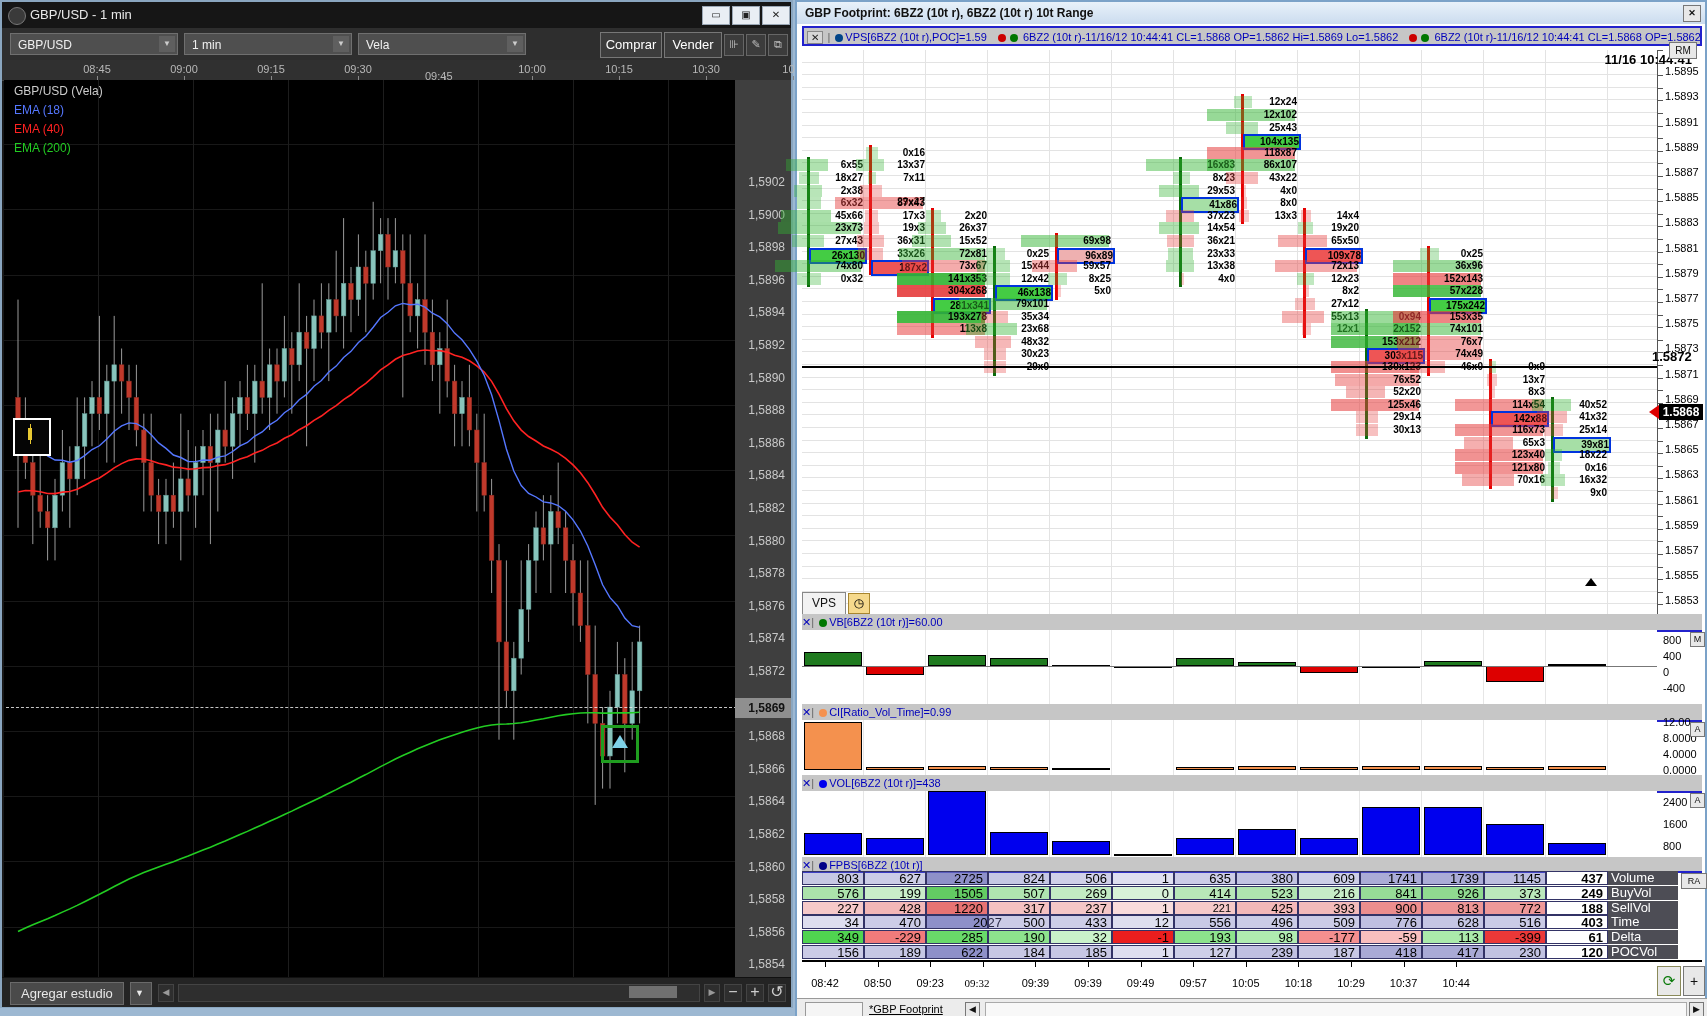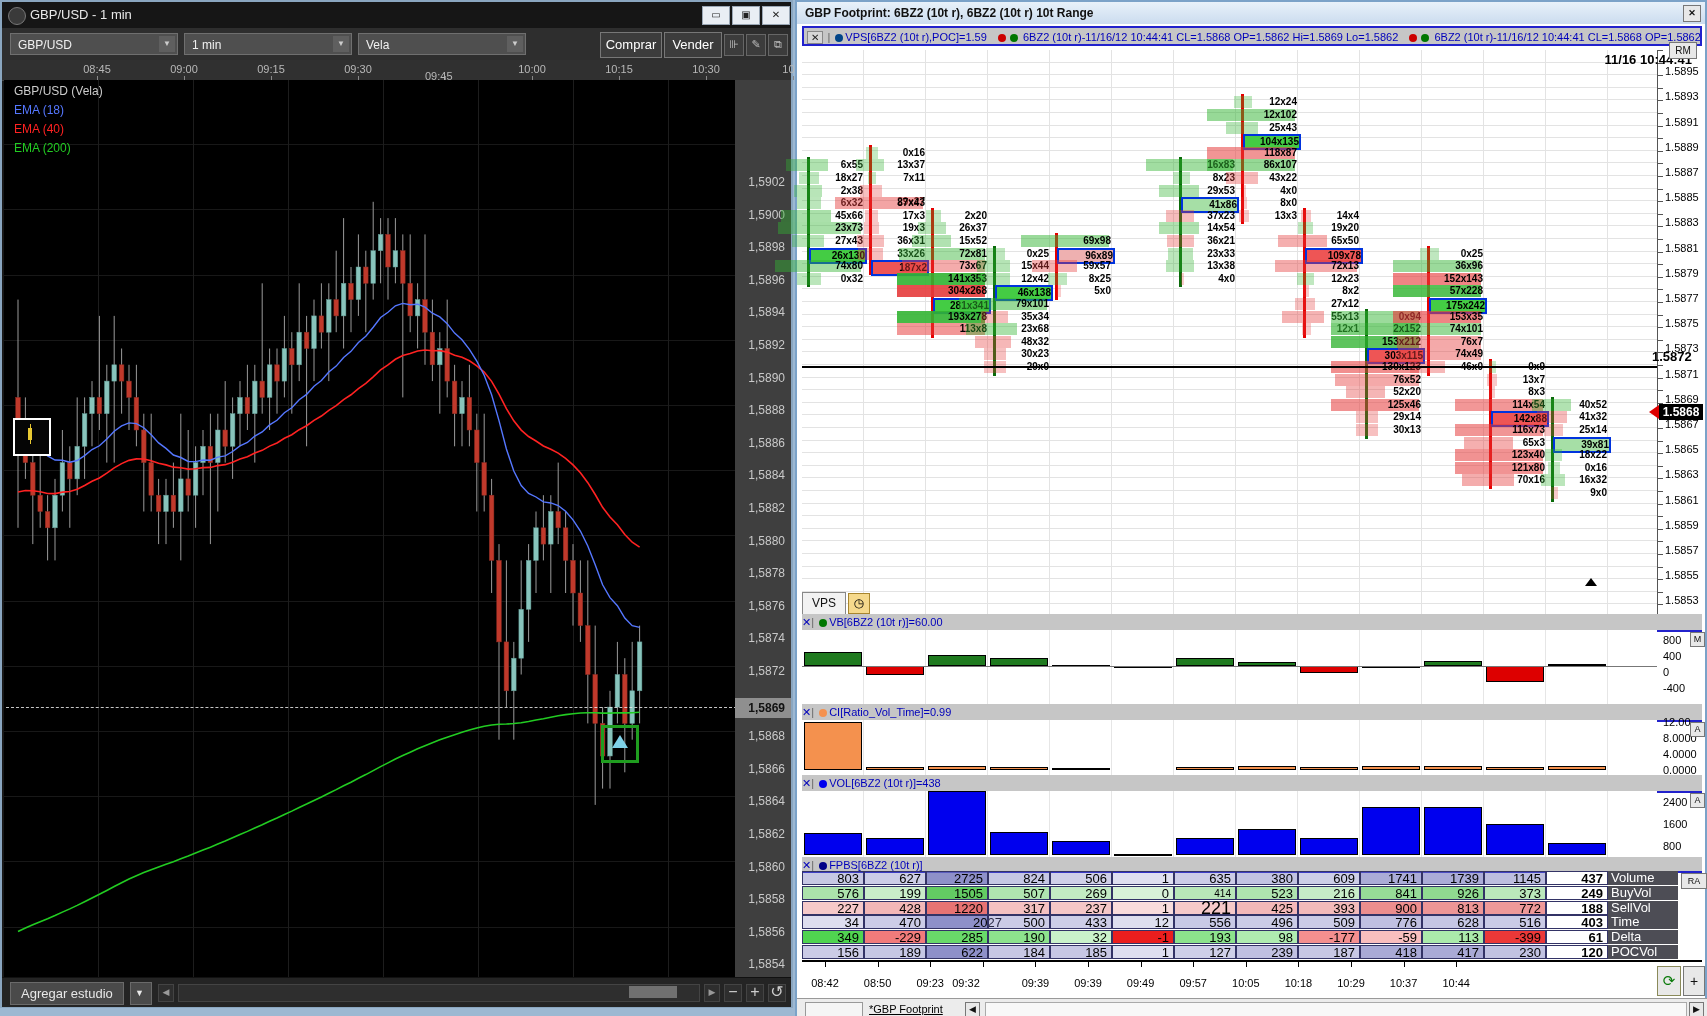--- a/index.html
+++ b/index.html
@@ -702,35 +702,35 @@
       <div class="abs trow c" style="left: 625px; top: 869px; width: 62px; background: rgba(108, 110, 185, 0.573); height: 14px; border: 1px solid rgb(51, 51, 102); box-sizing: border-box; font-size: 13px; text-align: right; padding-right: 4px; line-height: 13px;">1739</div>
       <div class="abs trow c" style="left: 687px; top: 869px; width: 62px; background: rgba(108, 110, 185, 0.45); height: 14px; border: 1px solid rgb(51, 51, 102); box-sizing: border-box; font-size: 13px; text-align: right; padding-right: 4px; line-height: 13px;">1145</div>
       <div class="abs trow c" style="left: 749px; top: 869px; width: 62px; background: rgb(255, 255, 255); height: 14px; border: 1px solid rgb(51, 51, 102); box-sizing: border-box; font-size: 13px; text-align: right; padding-right: 4px; line-height: 13px; font-weight: bold;">437</div>
       <div class="abs rowlab" style="left: 811px; top: 869px; width: 70px; height: 14px;">Volume</div>
       <div class="abs trow c" style="left: 5px; top: 883.8px; width: 62px; background: rgba(60, 190, 60, 0.43); height: 14px; border: 1px solid rgb(51, 51, 102); box-sizing: border-box; font-size: 13px; text-align: right; padding-right: 4px; line-height: 13px;">576</div>
       <div class="abs trow c" style="left: 67px; top: 883.8px; width: 62px; background: rgba(60, 190, 60, 0.28); height: 14px; border: 1px solid rgb(51, 51, 102); box-sizing: border-box; font-size: 13px; text-align: right; padding-right: 4px; line-height: 13px;">199</div>
       <div class="abs trow c" style="left: 129px; top: 883.8px; width: 62px; background: rgba(60, 190, 60, 0.8); height: 14px; border: 1px solid rgb(51, 51, 102); box-sizing: border-box; font-size: 13px; text-align: right; padding-right: 4px; line-height: 13px;">1505</div>
       <div class="abs trow c" style="left: 191px; top: 883.8px; width: 62px; background: rgba(60, 190, 60, 0.404); height: 14px; border: 1px solid rgb(51, 51, 102); box-sizing: border-box; font-size: 13px; text-align: right; padding-right: 4px; line-height: 13px;">507</div>
       <div class="abs trow c" style="left: 253px; top: 883.8px; width: 62px; background: rgba(60, 190, 60, 0.306); height: 14px; border: 1px solid rgb(51, 51, 102); box-sizing: border-box; font-size: 13px; text-align: right; padding-right: 4px; line-height: 13px;">269</div>
       <div class="abs trow c" style="left: 315px; top: 883.8px; width: 62px; background: rgba(60, 190, 60, 0.2); height: 14px; border: 1px solid rgb(51, 51, 102); box-sizing: border-box; font-size: 13px; text-align: right; padding-right: 4px; line-height: 13px;">0</div>
-      <div class="abs trow c" style="left: 377px; top: 883.8px; width: 62px; background: rgba(60, 190, 60, 0.365); height: 14px; border: 1px solid rgb(51, 51, 102); box-sizing: border-box; font-size: 10px; text-align: right; padding-right: 4px; line-height: 13px;">414</div>
+      <div class="abs trow c" style="left: 377px; top: 883.8px; width: 62px; background: rgba(60, 190, 60, 0.365); height: 14px; border: 1px solid rgb(51, 51, 102); box-sizing: border-box; font-size: 13px; text-align: right; padding-right: 4px; line-height: 13px;">414</div>
       <div class="abs trow c" style="left: 439px; top: 883.8px; width: 62px; background: rgba(60, 190, 60, 0.408); height: 14px; border: 1px solid rgb(51, 51, 102); box-sizing: border-box; font-size: 13px; text-align: right; padding-right: 4px; line-height: 13px;">523</div>
       <div class="abs trow c" style="left: 501px; top: 883.8px; width: 62px; background: rgba(60, 190, 60, 0.286); height: 14px; border: 1px solid rgb(51, 51, 102); box-sizing: border-box; font-size: 13px; text-align: right; padding-right: 4px; line-height: 13px;">216</div>
       <div class="abs trow c" style="left: 563px; top: 883.8px; width: 62px; background: rgba(60, 190, 60, 0.533); height: 14px; border: 1px solid rgb(51, 51, 102); box-sizing: border-box; font-size: 13px; text-align: right; padding-right: 4px; line-height: 13px;">841</div>
       <div class="abs trow c" style="left: 625px; top: 883.8px; width: 62px; background: rgba(60, 190, 60, 0.57); height: 14px; border: 1px solid rgb(51, 51, 102); box-sizing: border-box; font-size: 13px; text-align: right; padding-right: 4px; line-height: 13px;">926</div>
       <div class="abs trow c" style="left: 687px; top: 883.8px; width: 62px; background: rgba(60, 190, 60, 0.35); height: 14px; border: 1px solid rgb(51, 51, 102); box-sizing: border-box; font-size: 13px; text-align: right; padding-right: 4px; line-height: 13px;">373</div>
       <div class="abs trow c" style="left: 749px; top: 883.8px; width: 62px; background: rgb(255, 255, 255); height: 14px; border: 1px solid rgb(51, 51, 102); box-sizing: border-box; font-size: 13px; text-align: right; padding-right: 4px; line-height: 13px; font-weight: bold;">249</div>
       <div class="abs rowlab" style="left: 811px; top: 883.8px; width: 70px; height: 14px;">BuyVol</div>
       <div class="abs trow c" style="left: 5px; top: 898.6px; width: 62px; background: rgba(225, 80, 80, 0.31); height: 14px; border: 1px solid rgb(51, 51, 102); box-sizing: border-box; font-size: 13px; text-align: right; padding-right: 4px; line-height: 13px;">227</div>
       <div class="abs trow c" style="left: 67px; top: 898.6px; width: 62px; background: rgba(225, 80, 80, 0.41); height: 14px; border: 1px solid rgb(51, 51, 102); box-sizing: border-box; font-size: 13px; text-align: right; padding-right: 4px; line-height: 13px;">428</div>
       <div class="abs trow c" style="left: 129px; top: 898.6px; width: 62px; background: rgba(225, 80, 80, 0.8); height: 14px; border: 1px solid rgb(51, 51, 102); box-sizing: border-box; font-size: 13px; text-align: right; padding-right: 4px; line-height: 13px;">1220</div>
       <div class="abs trow c" style="left: 191px; top: 898.6px; width: 62px; background: rgba(225, 80, 80, 0.357); height: 14px; border: 1px solid rgb(51, 51, 102); box-sizing: border-box; font-size: 13px; text-align: right; padding-right: 4px; line-height: 13px;">317</div>
       <div class="abs trow c" style="left: 253px; top: 898.6px; width: 62px; background: rgba(225, 80, 80, 0.318); height: 14px; border: 1px solid rgb(51, 51, 102); box-sizing: border-box; font-size: 13px; text-align: right; padding-right: 4px; line-height: 13px;">237</div>
       <div class="abs trow c" style="left: 315px; top: 898.6px; width: 62px; background: rgba(225, 80, 80, 0.2); height: 14px; border: 1px solid rgb(51, 51, 102); box-sizing: border-box; font-size: 13px; text-align: right; padding-right: 4px; line-height: 13px;">1</div>
-      <div class="abs trow c" style="left: 377px; top: 898.6px; width: 62px; background: rgba(225, 80, 80, 0.31); height: 14px; border: 1px solid rgb(51, 51, 102); box-sizing: border-box; font-size: 18px; text-align: right; padding-right: 4px; line-height: 13px;">221</div>
+      <div class="abs trow c" style="left: 377px; top: 898.6px; width: 62px; background: rgba(225, 80, 80, 0.31); height: 14px; border: 1px solid rgb(51, 51, 102); box-sizing: border-box; font-size: 11px; text-align: right; padding-right: 4px; line-height: 13px;">221</div>
       <div class="abs trow c" style="left: 439px; top: 898.6px; width: 62px; background: rgba(225, 80, 80, 0.408); height: 14px; border: 1px solid rgb(51, 51, 102); box-sizing: border-box; font-size: 13px; text-align: right; padding-right: 4px; line-height: 13px;">425</div>
       <div class="abs trow c" style="left: 501px; top: 898.6px; width: 62px; background: rgba(225, 80, 80, 0.392); height: 14px; border: 1px solid rgb(51, 51, 102); box-sizing: border-box; font-size: 13px; text-align: right; padding-right: 4px; line-height: 13px;">393</div>
       <div class="abs trow c" style="left: 563px; top: 898.6px; width: 62px; background: rgba(225, 80, 80, 0.643); height: 14px; border: 1px solid rgb(51, 51, 102); box-sizing: border-box; font-size: 13px; text-align: right; padding-right: 4px; line-height: 13px;">900</div>
       <div class="abs trow c" style="left: 625px; top: 898.6px; width: 62px; background: rgba(225, 80, 80, 0.6); height: 14px; border: 1px solid rgb(51, 51, 102); box-sizing: border-box; font-size: 13px; text-align: right; padding-right: 4px; line-height: 13px;">813</div>
       <div class="abs trow c" style="left: 687px; top: 898.6px; width: 62px; background: rgba(225, 80, 80, 0.58); height: 14px; border: 1px solid rgb(51, 51, 102); box-sizing: border-box; font-size: 13px; text-align: right; padding-right: 4px; line-height: 13px;">772</div>
       <div class="abs trow c" style="left: 749px; top: 898.6px; width: 62px; background: rgb(255, 255, 255); height: 14px; border: 1px solid rgb(51, 51, 102); box-sizing: border-box; font-size: 13px; text-align: right; padding-right: 4px; line-height: 13px; font-weight: bold;">188</div>
       <div class="abs rowlab" style="left: 811px; top: 898.6px; width: 70px; height: 14px;">SellVol</div>
       <div class="abs trow c" style="left: 5px; top: 913.4px; width: 62px; background: rgba(108, 110, 185, 0.227); height: 14px; border: 1px solid rgb(51, 51, 102); box-sizing: border-box; font-size: 13px; text-align: right; padding-right: 4px; line-height: 13px;">34</div>
       <div class="abs trow c" style="left: 67px; top: 913.4px; width: 62px; background: rgba(108, 110, 185, 0.35); height: 14px; border: 1px solid rgb(51, 51, 102); box-sizing: border-box; font-size: 13px; text-align: right; padding-right: 4px; line-height: 13px;">470</div>
       <div class="abs trow c" style="left: 129px; top: 913.4px; width: 62px; background: rgba(108, 110, 185, 0.77); height: 14px; border: 1px solid rgb(51, 51, 102); box-sizing: border-box; font-size: 13px; text-align: right; padding-right: 4px; line-height: 13px; padding-left: 46px;">2027</div>
@@ -777,21 +777,21 @@
   <div class="abs minibtn" style="left:884px;top:871px;width:24px;height:14px;line-height:14px">RA</div>
 
   <div class="abs" style="left:5px;top:958px;width:900px;height:2px;background:#000"></div>
   <div class="abs" id="rw-timeaxis" style="left:0;top:0">
       <div class="abs ta-lab" style="left: 2px; top: 975px; width: 52px;">08:42</div>
       <div class="abs " style="left: 28px; top: 960px; width: 1px; height: 5px; background: rgb(0, 0, 0);"></div>
       <div class="abs ta-lab" style="left: 54.6px; top: 975px; width: 52px;">08:50</div>
       <div class="abs " style="left: 80.6px; top: 960px; width: 1px; height: 5px; background: rgb(0, 0, 0);"></div>
       <div class="abs ta-lab" style="left: 107.2px; top: 975px; width: 52px;">09:23</div>
       <div class="abs " style="left: 133.2px; top: 960px; width: 1px; height: 5px; background: rgb(0, 0, 0);"></div>
-      <div class="abs ta-lab" style="left: 143px; top: 975px; width: 52px;">09:32</div>
+      <div class="abs ta-lab" style="left: 154px; top: 975px; width: 52px; font-family: Liberation Serif, serif;">09:32</div>
       <div class="abs " style="left: 185.8px; top: 960px; width: 1px; height: 5px; background: rgb(0, 0, 0);"></div>
       <div class="abs ta-lab" style="left: 212.4px; top: 975px; width: 52px;">09:39</div>
       <div class="abs " style="left: 238.4px; top: 960px; width: 1px; height: 5px; background: rgb(0, 0, 0);"></div>
       <div class="abs ta-lab" style="left: 265px; top: 975px; width: 52px;">09:39</div>
       <div class="abs " style="left: 291px; top: 960px; width: 1px; height: 5px; background: rgb(0, 0, 0);"></div>
       <div class="abs ta-lab" style="left: 317.6px; top: 975px; width: 52px;">09:49</div>
       <div class="abs " style="left: 343.6px; top: 960px; width: 1px; height: 5px; background: rgb(0, 0, 0);"></div>
       <div class="abs ta-lab" style="left: 370.2px; top: 975px; width: 52px;">09:57</div>
       <div class="abs " style="left: 396.2px; top: 960px; width: 1px; height: 5px; background: rgb(0, 0, 0);"></div>
       <div class="abs ta-lab" style="left: 422.8px; top: 975px; width: 52px;">10:05</div>

